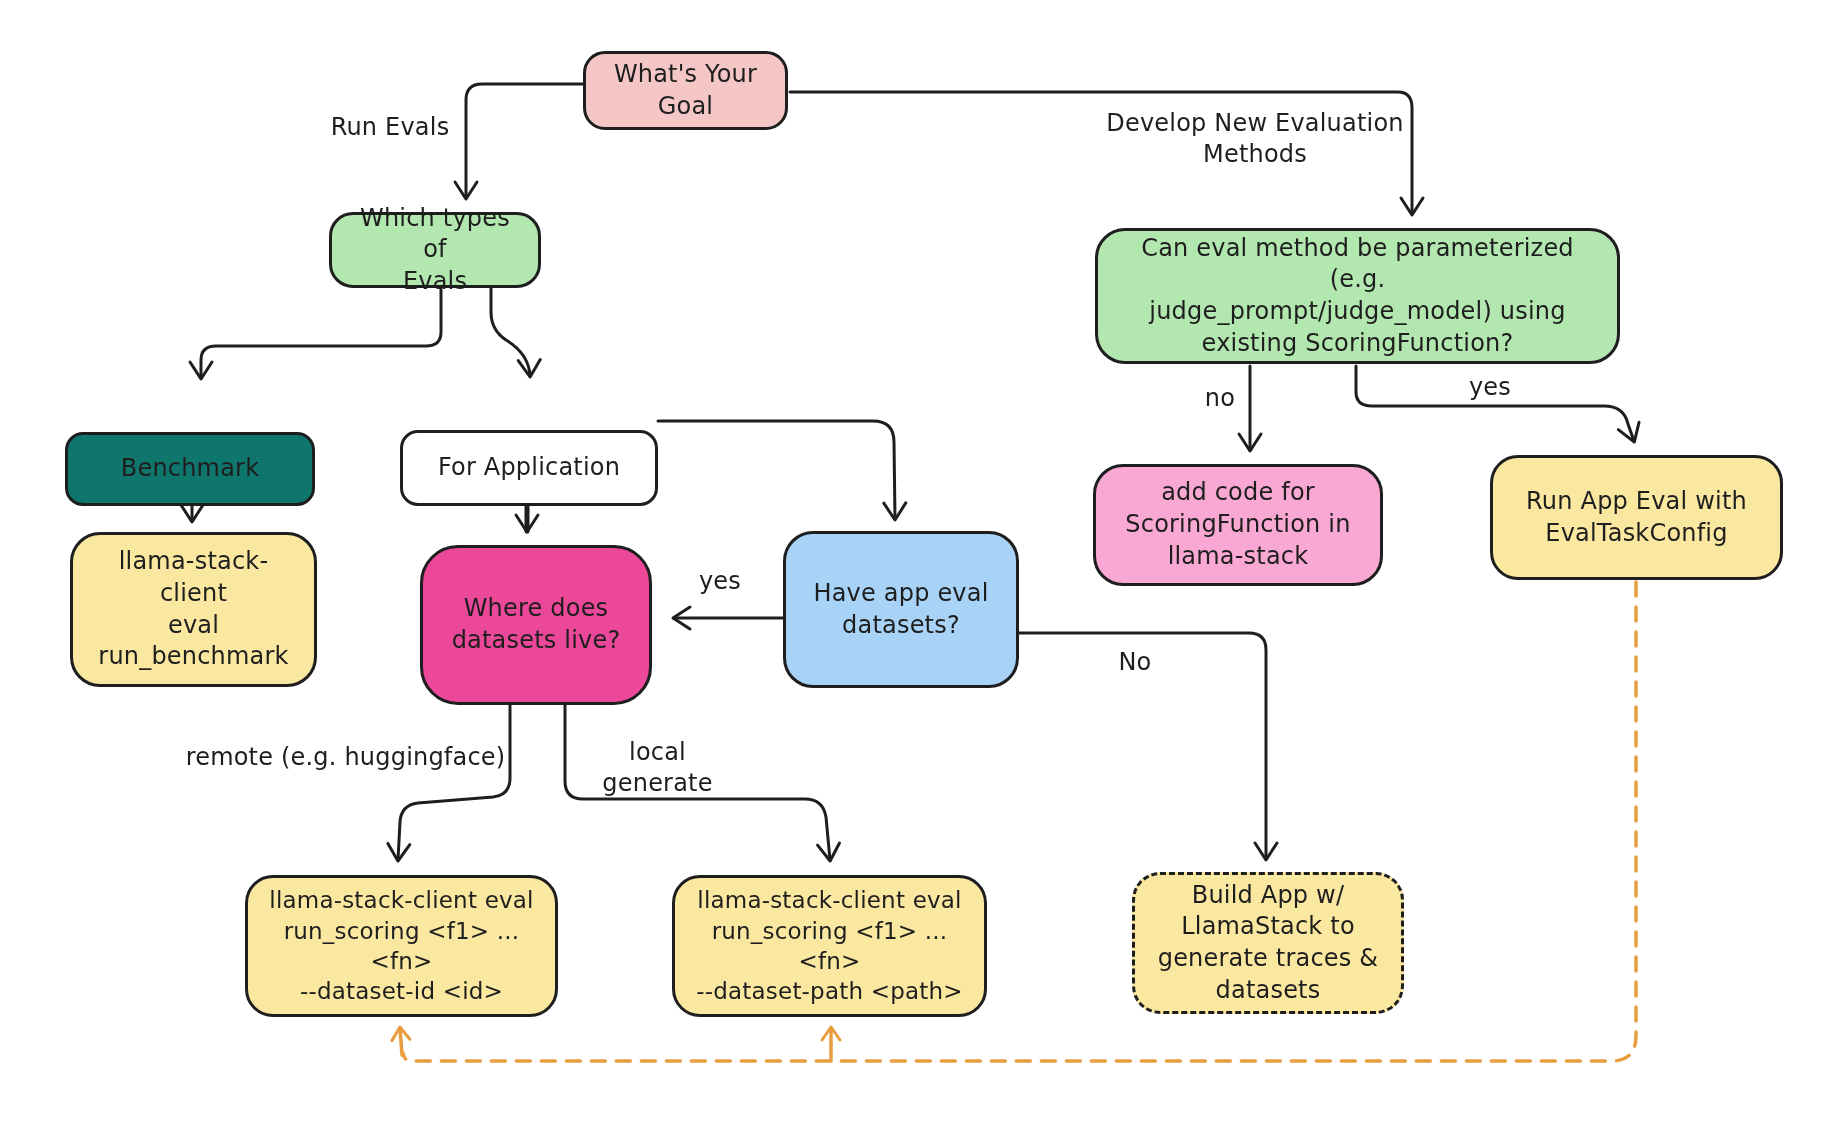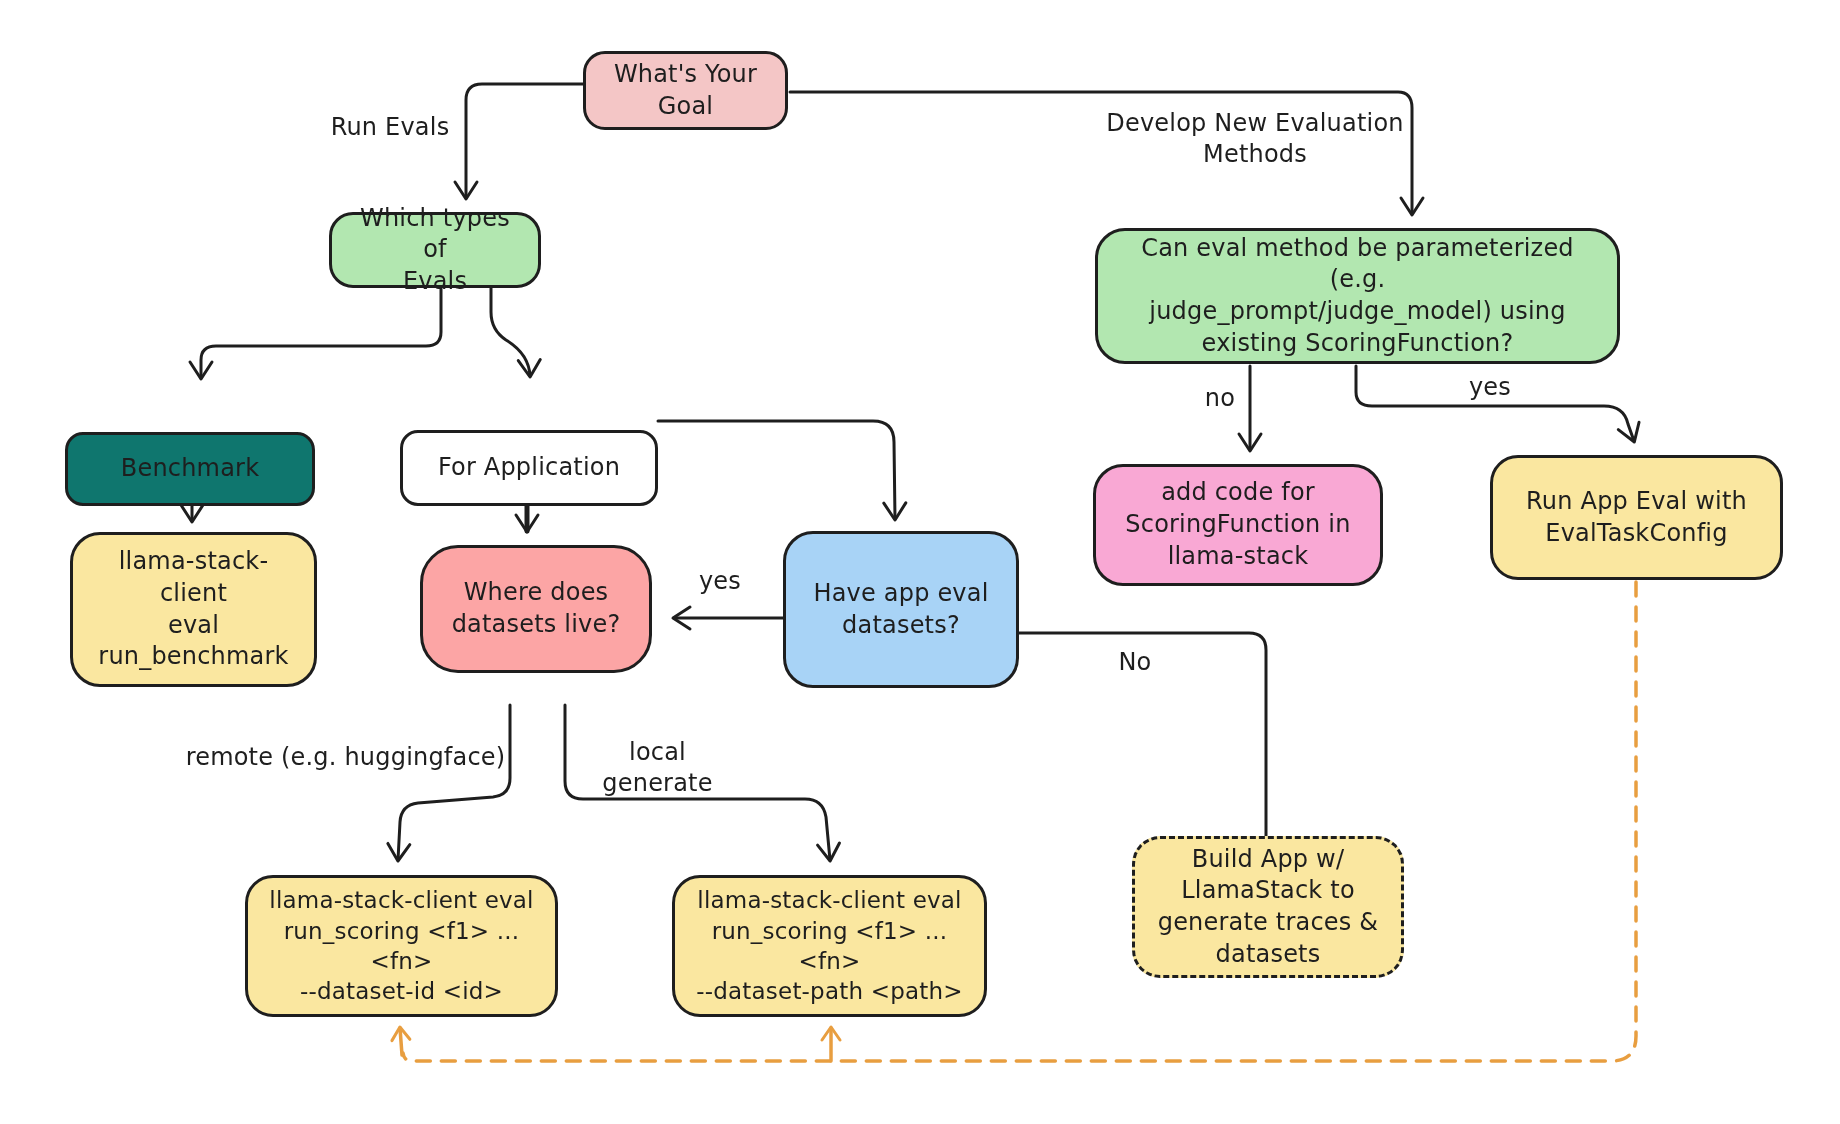--- a/index.html
+++ b/index.html
@@ -15,28 +15,28 @@
   .edge-label{
     position:absolute;text-align:center;white-space:pre-line;font-size:24px;
     line-height:1.3;letter-spacing:0.2px;
   }
   
   .n-goal            {left:583px;top:51px;width:205px;height:79px;border-radius:22px;background:#f4c6c6;}
   .n-which-types     {left:329px;top:212px;width:212px;height:76px;border-radius:24px;background:#b2e7b0;}
   .n-benchmark       {left:65px;top:388px;width:250px;height:74px;border-radius:18px;background:#0f766e;margin-top:44px;}
   .n-for-application {left:400px;top:386px;width:258px;height:76px;border-radius:18px;background:#ffffff;margin-top:44px;}
   .n-run-benchmark   {left:70px;top:532px;width:247px;height:155px;border-radius:30px;background:#fae7a0;}
-  .n-where-datasets  {left:420px;top:545px;width:232px;height:128px;border-radius:38px;background:#fca5a5;}
+  .n-where-datasets  {left:420px;top:545px;width:232px;height:160px;border-radius:38px;background:#ec4899;}
   .n-have-datasets   {left:783px;top:531px;width:236px;height:157px;border-radius:30px;background:#a8d3f6;}
   .n-can-eval        {left:1095px;top:228px;width:525px;height:136px;border-radius:30px;background:#b2e7b0;}
   .n-add-code        {left:1093px;top:464px;width:290px;height:122px;border-radius:30px;background:#f9a8d4;}
   .n-run-app-eval    {left:1490px;top:455px;width:293px;height:125px;border-radius:28px;background:#fae7a0;}
   .n-run-scoring-id  {left:245px;top:875px;width:313px;height:142px;border-radius:28px;background:#fae7a0;font-size:23px;}
   .n-run-scoring-path{left:672px;top:875px;width:315px;height:142px;border-radius:28px;background:#fae7a0;font-size:23px;}
-  .n-build-app       {left:1132px;top:836px;width:272px;height:142px;border-radius:28px;background:#fae7a0;border:3px dashed #1e1e1e;}
+  .n-build-app       {left:1132px;top:872px;width:272px;height:142px;border-radius:28px;background:#fae7a0;border:3px dashed #1e1e1e;}
   
   .l-run-evals  {left:300px;top:112px;width:180px;}
   .l-develop-new{left:1100px;top:108px;width:310px;}
   .l-no-lower   {left:1185px;top:383px;width:70px;}
   .l-yes-right  {left:1445px;top:372px;width:90px;}
   .l-yes-mid    {left:675px;top:566px;width:90px;}
   .l-no-cap     {left:1100px;top:647px;width:70px;}
   .l-remote     {left:183px;top:742px;width:325px;}
   .l-local      {left:575px;top:737px;width:165px;}
 </style>

